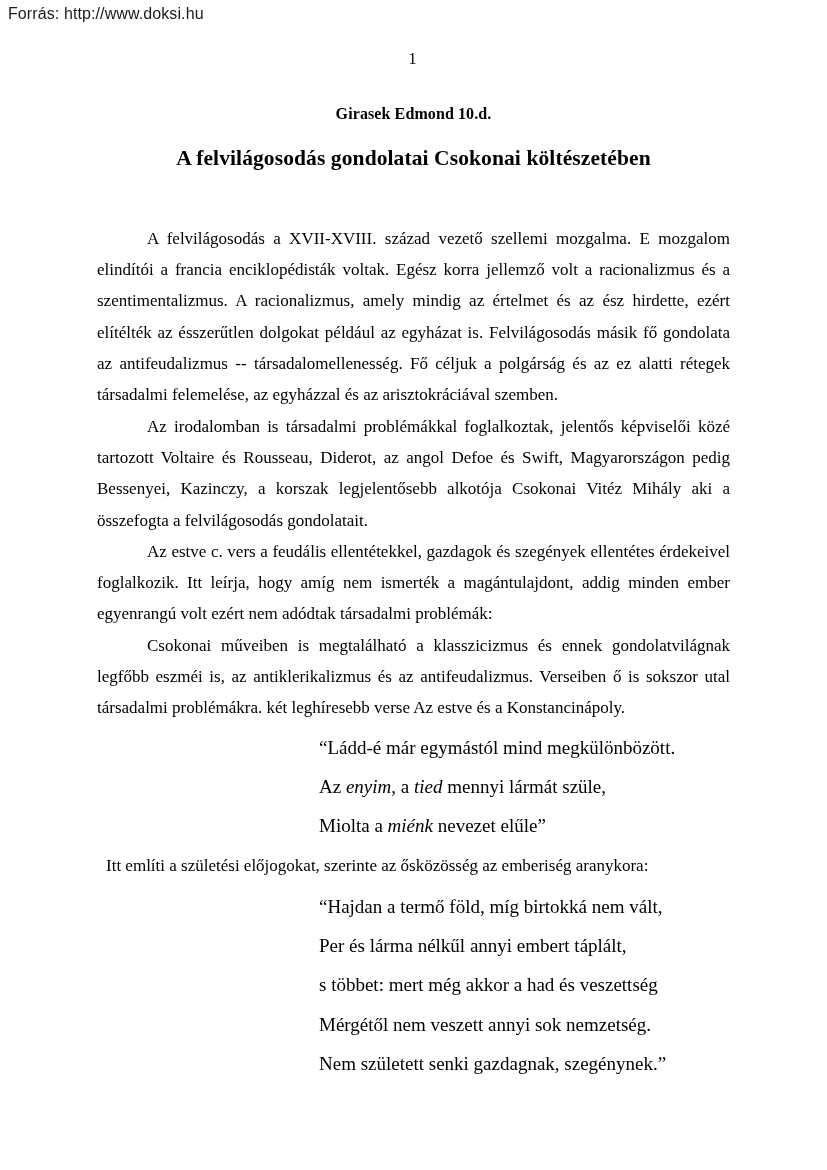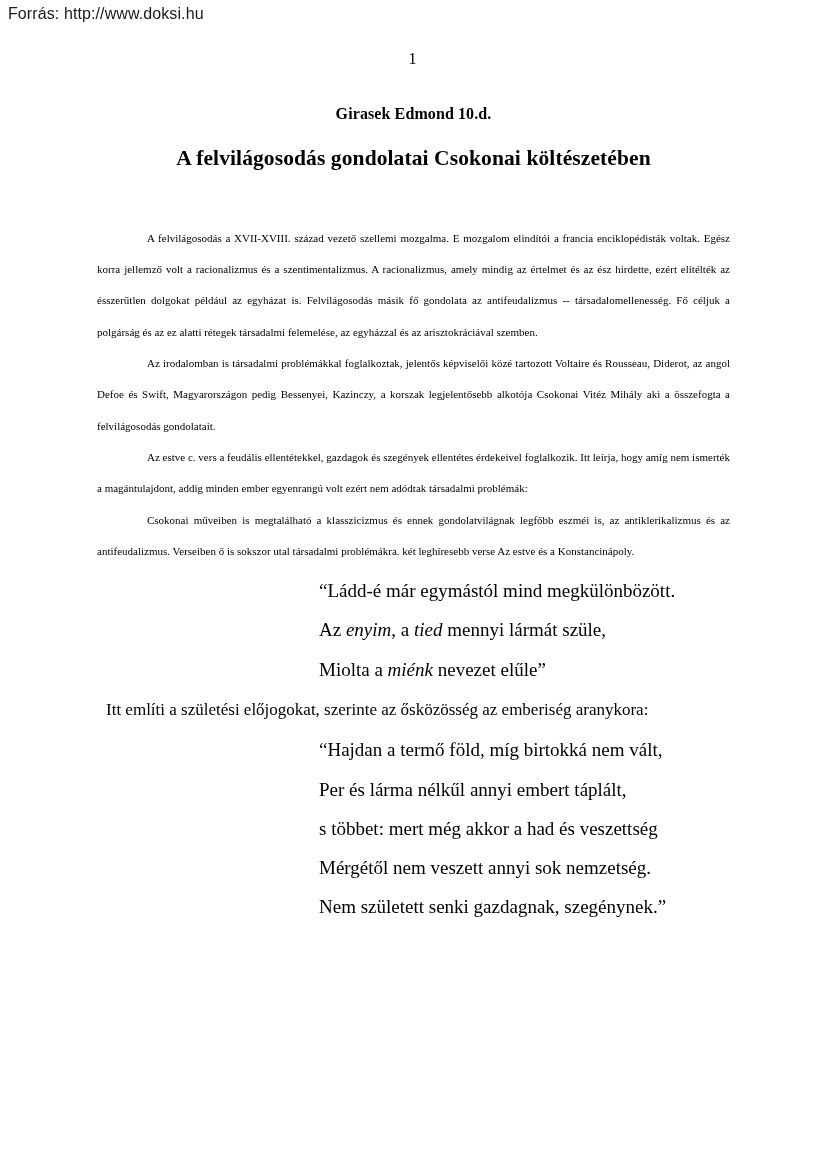--- a/index.html
+++ b/index.html
@@ -59,21 +59,21 @@
 
   #doc-title {
     text-align: center;
     font-size: 21.5px;
     font-weight: bold;
     line-height: 26px;
     letter-spacing: 0.1px;
   }
 
   .body-para {
-    font-size: 11px;
+    font-size: 17px;
     line-height: 31.3px;
     text-align: justify;
     text-justify: inter-word;
     text-indent: 50px;
     margin: 0;
     hyphens: none;
   }
   #para-1 { margin-top: 52px; }
   #para-2 { margin-top: 0px; }
   #para-3 { margin-top: 0px; }

